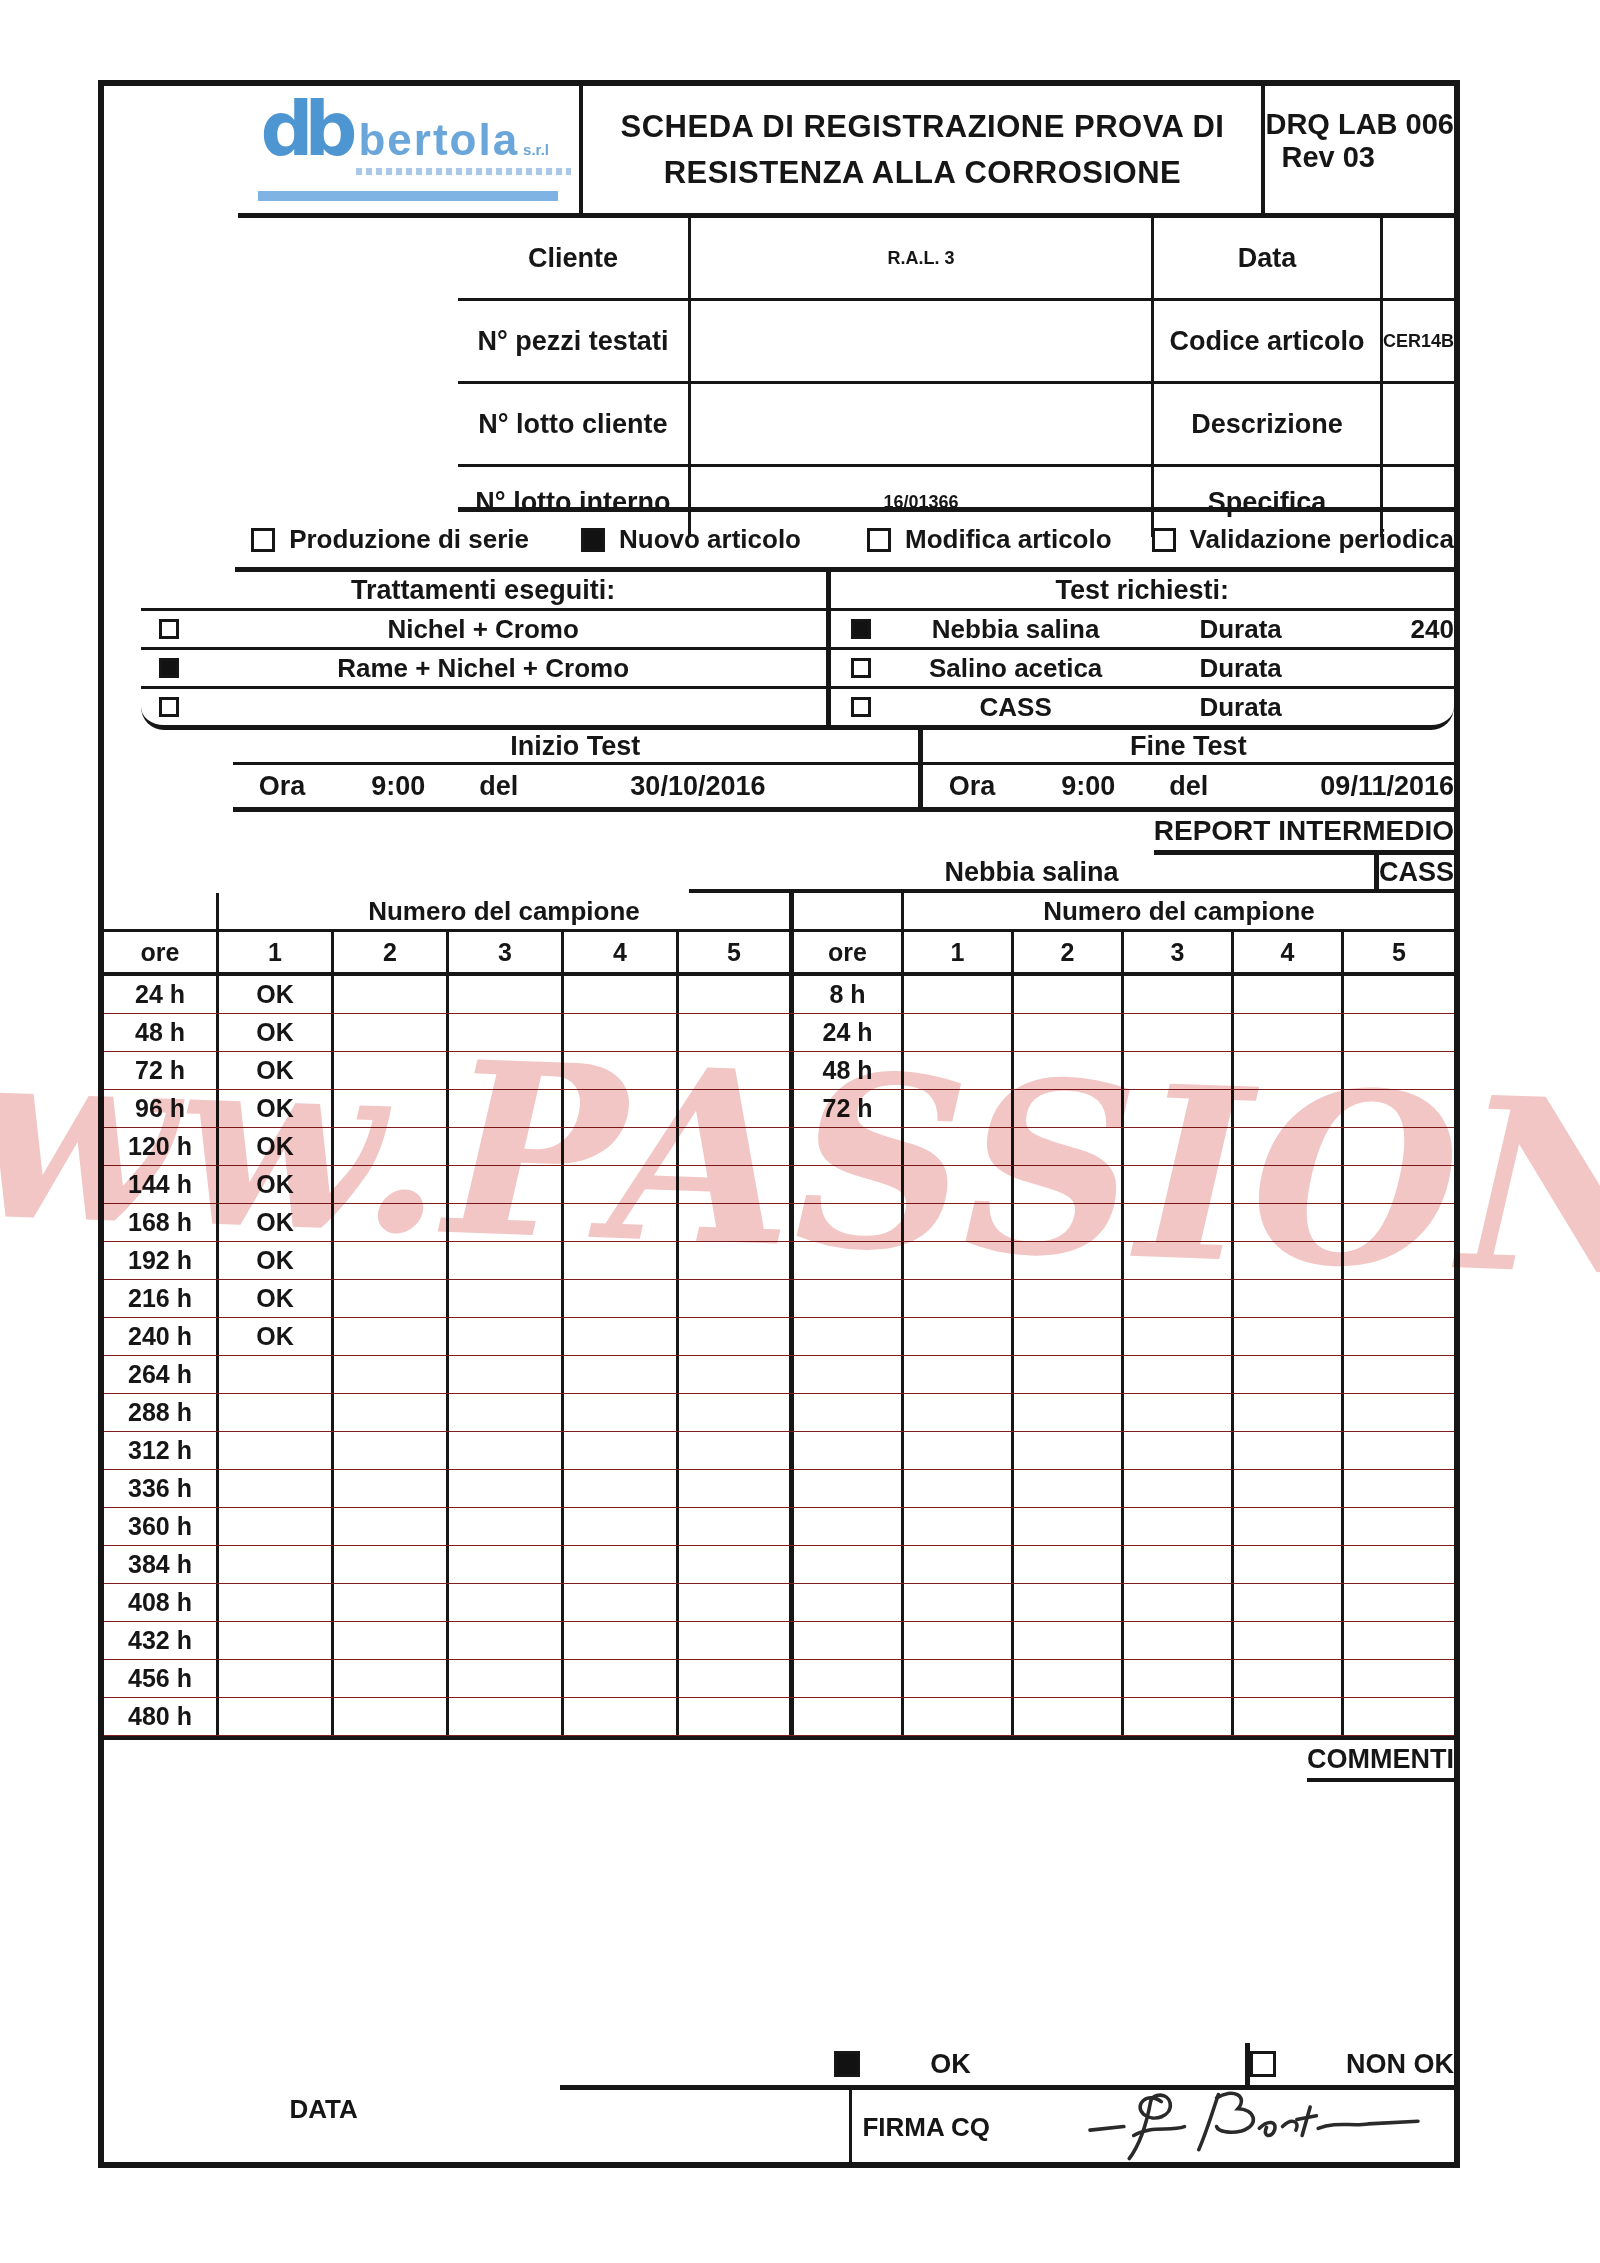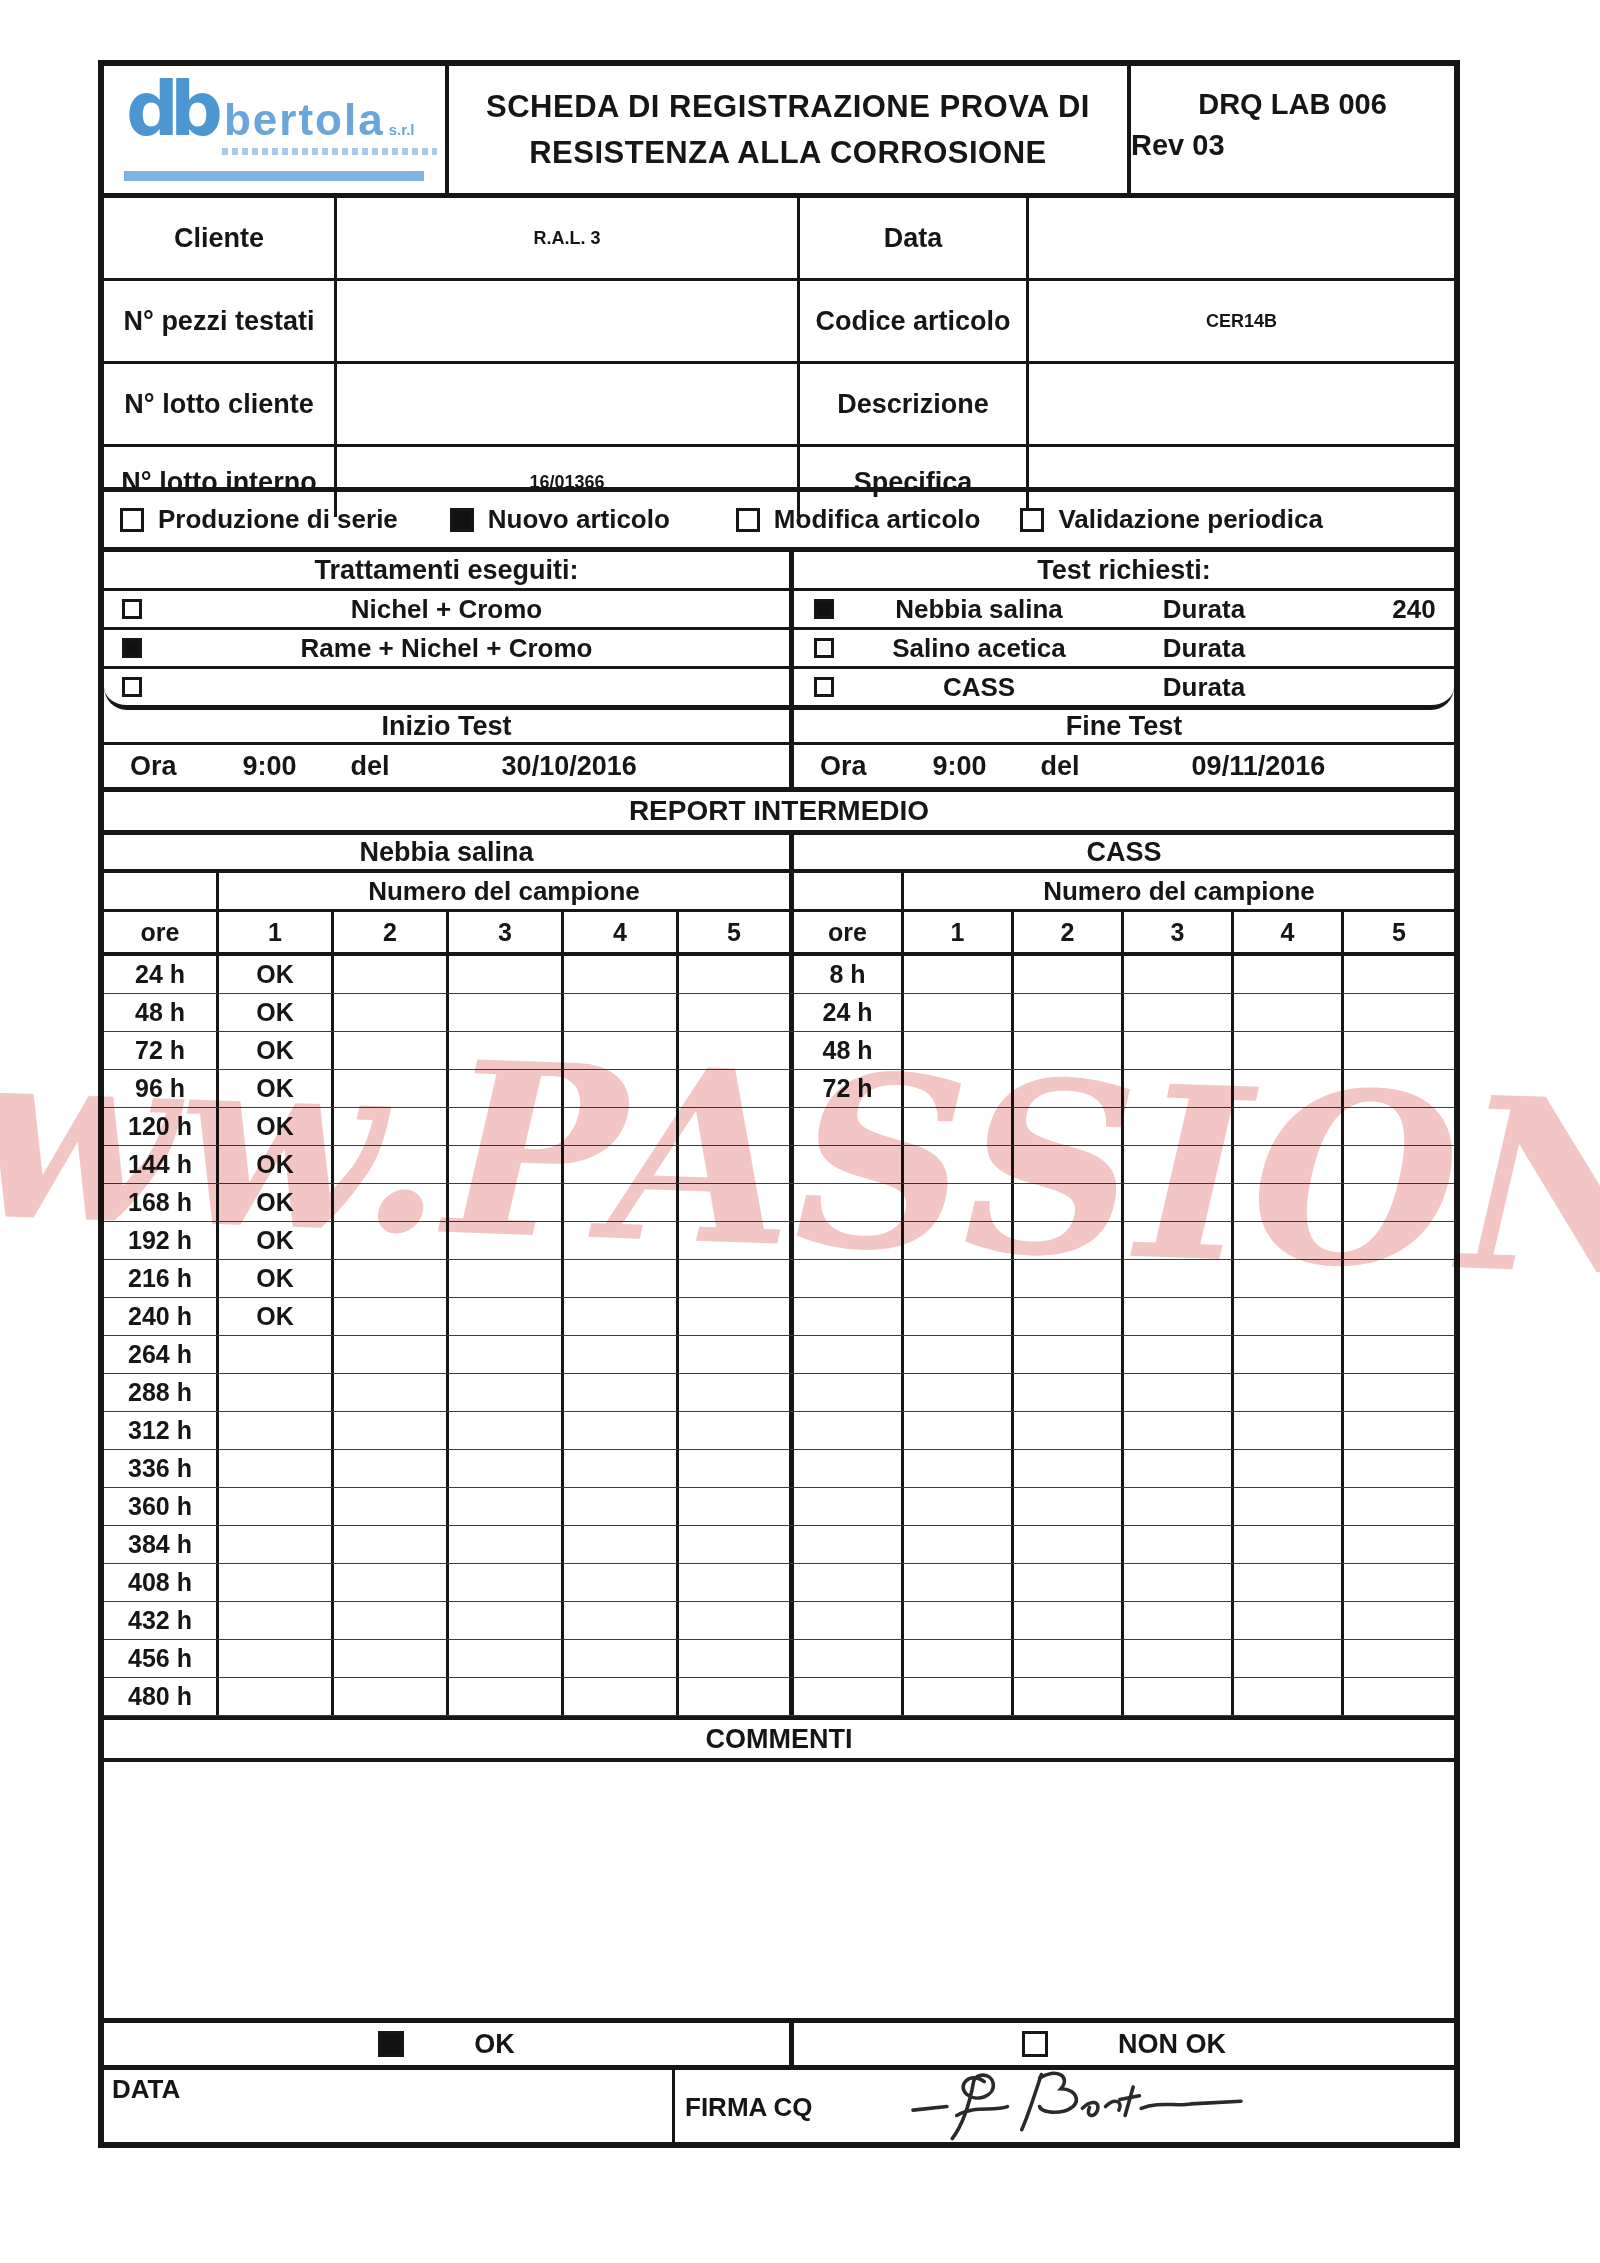--- a/index.html
+++ b/index.html
@@ -6,38 +6,38 @@
   html,body { width:1600px; height:2263px; background:#ffffff; font-family:"Liberation Sans",sans-serif; color:#161616; overflow:hidden; position:relative; }
 
   .page { position:absolute; inset:0; background:#fff; }
 
   
   .watermark { position:absolute; left:-235px; top:1000px; font-family:"DejaVu Serif",serif; font-style:italic; font-weight:bold;
     font-size:238px; line-height:1.05; white-space:nowrap; color:rgba(224,131,127,0.46); transform:rotate(2deg); transform-origin:left center;
     z-index:5; pointer-events:none; mix-blend-mode:multiply; letter-spacing:2px; }
 
   
-  .form { position:absolute; left:98px; top:60px; width:1362px; height:2088px; border:6px solid #161616; background:#fff;
-    display:flex; flex-direction:column; z-index:1; }
+  .form { position:absolute; left:98px; top:80px; width:1362px; height:2088px; border:6px solid #161616; background:#fff;
+    display:flex; flex-direction:column; z-index:1;align-items:flex-end; }
 
   
   .sec-header { height:132px; border-bottom:5px solid #161616; display:flex; }
   .h-logo { width:345px; border-right:4px solid #161616; padding:10px 0 0 22px; position:relative; }
   .logo-row { display:flex; align-items:baseline; }
   .logo-mark { font-family:"DejaVu Sans",sans-serif; font-size:74px; font-weight:bold; color:#4e96d2; letter-spacing:-9px; line-height:0.9; }
   .logo-name { font-size:44px; color:#6aa6da; font-weight:bold; letter-spacing:2px; margin-left:10px; }
   .logo-suffix { font-size:15px; color:#6aa6da; font-weight:bold; margin-left:4px; }
   .logo-tagline { height:7px; width:215px; margin:3px 0 0 96px;
     background:repeating-linear-gradient(90deg,#aac9e8 0 6px,transparent 6px 10px); }
   .logo-bar { position:absolute; left:20px; bottom:12px; width:300px; height:10px; background:#7fb3e3; }
   .h-title { width:682px; border-right:4px solid #161616; display:flex; flex-direction:column; justify-content:center; gap:10px;
     text-align:center; font-weight:bold; font-size:31px; letter-spacing:0.5px; }
   .h-code { flex:1; padding-top:22px; font-weight:bold; font-size:29px; }
   .h-code .code { text-align:center; }
-  .h-code .rev { text-align:left; margin-top:8px; }
+  .h-code .rev { text-align:left; padding-left:16px; }
 
   
   #info-table { height:294px; border-bottom:5px solid #161616; }
   .irow { height:83px; border-bottom:3px solid #161616; display:grid; grid-template-columns:233px 463px 229px 1fr; }
   .irow:last-child { height:70px; border-bottom:none; }
   .ic { display:flex; align-items:center; justify-content:center; border-right:3px solid #161616; font-weight:bold; }
   .ic.c4 { border-right:none; }
   .ic.lab { font-size:27px; }
   .ic.val { font-size:18px; }
 

